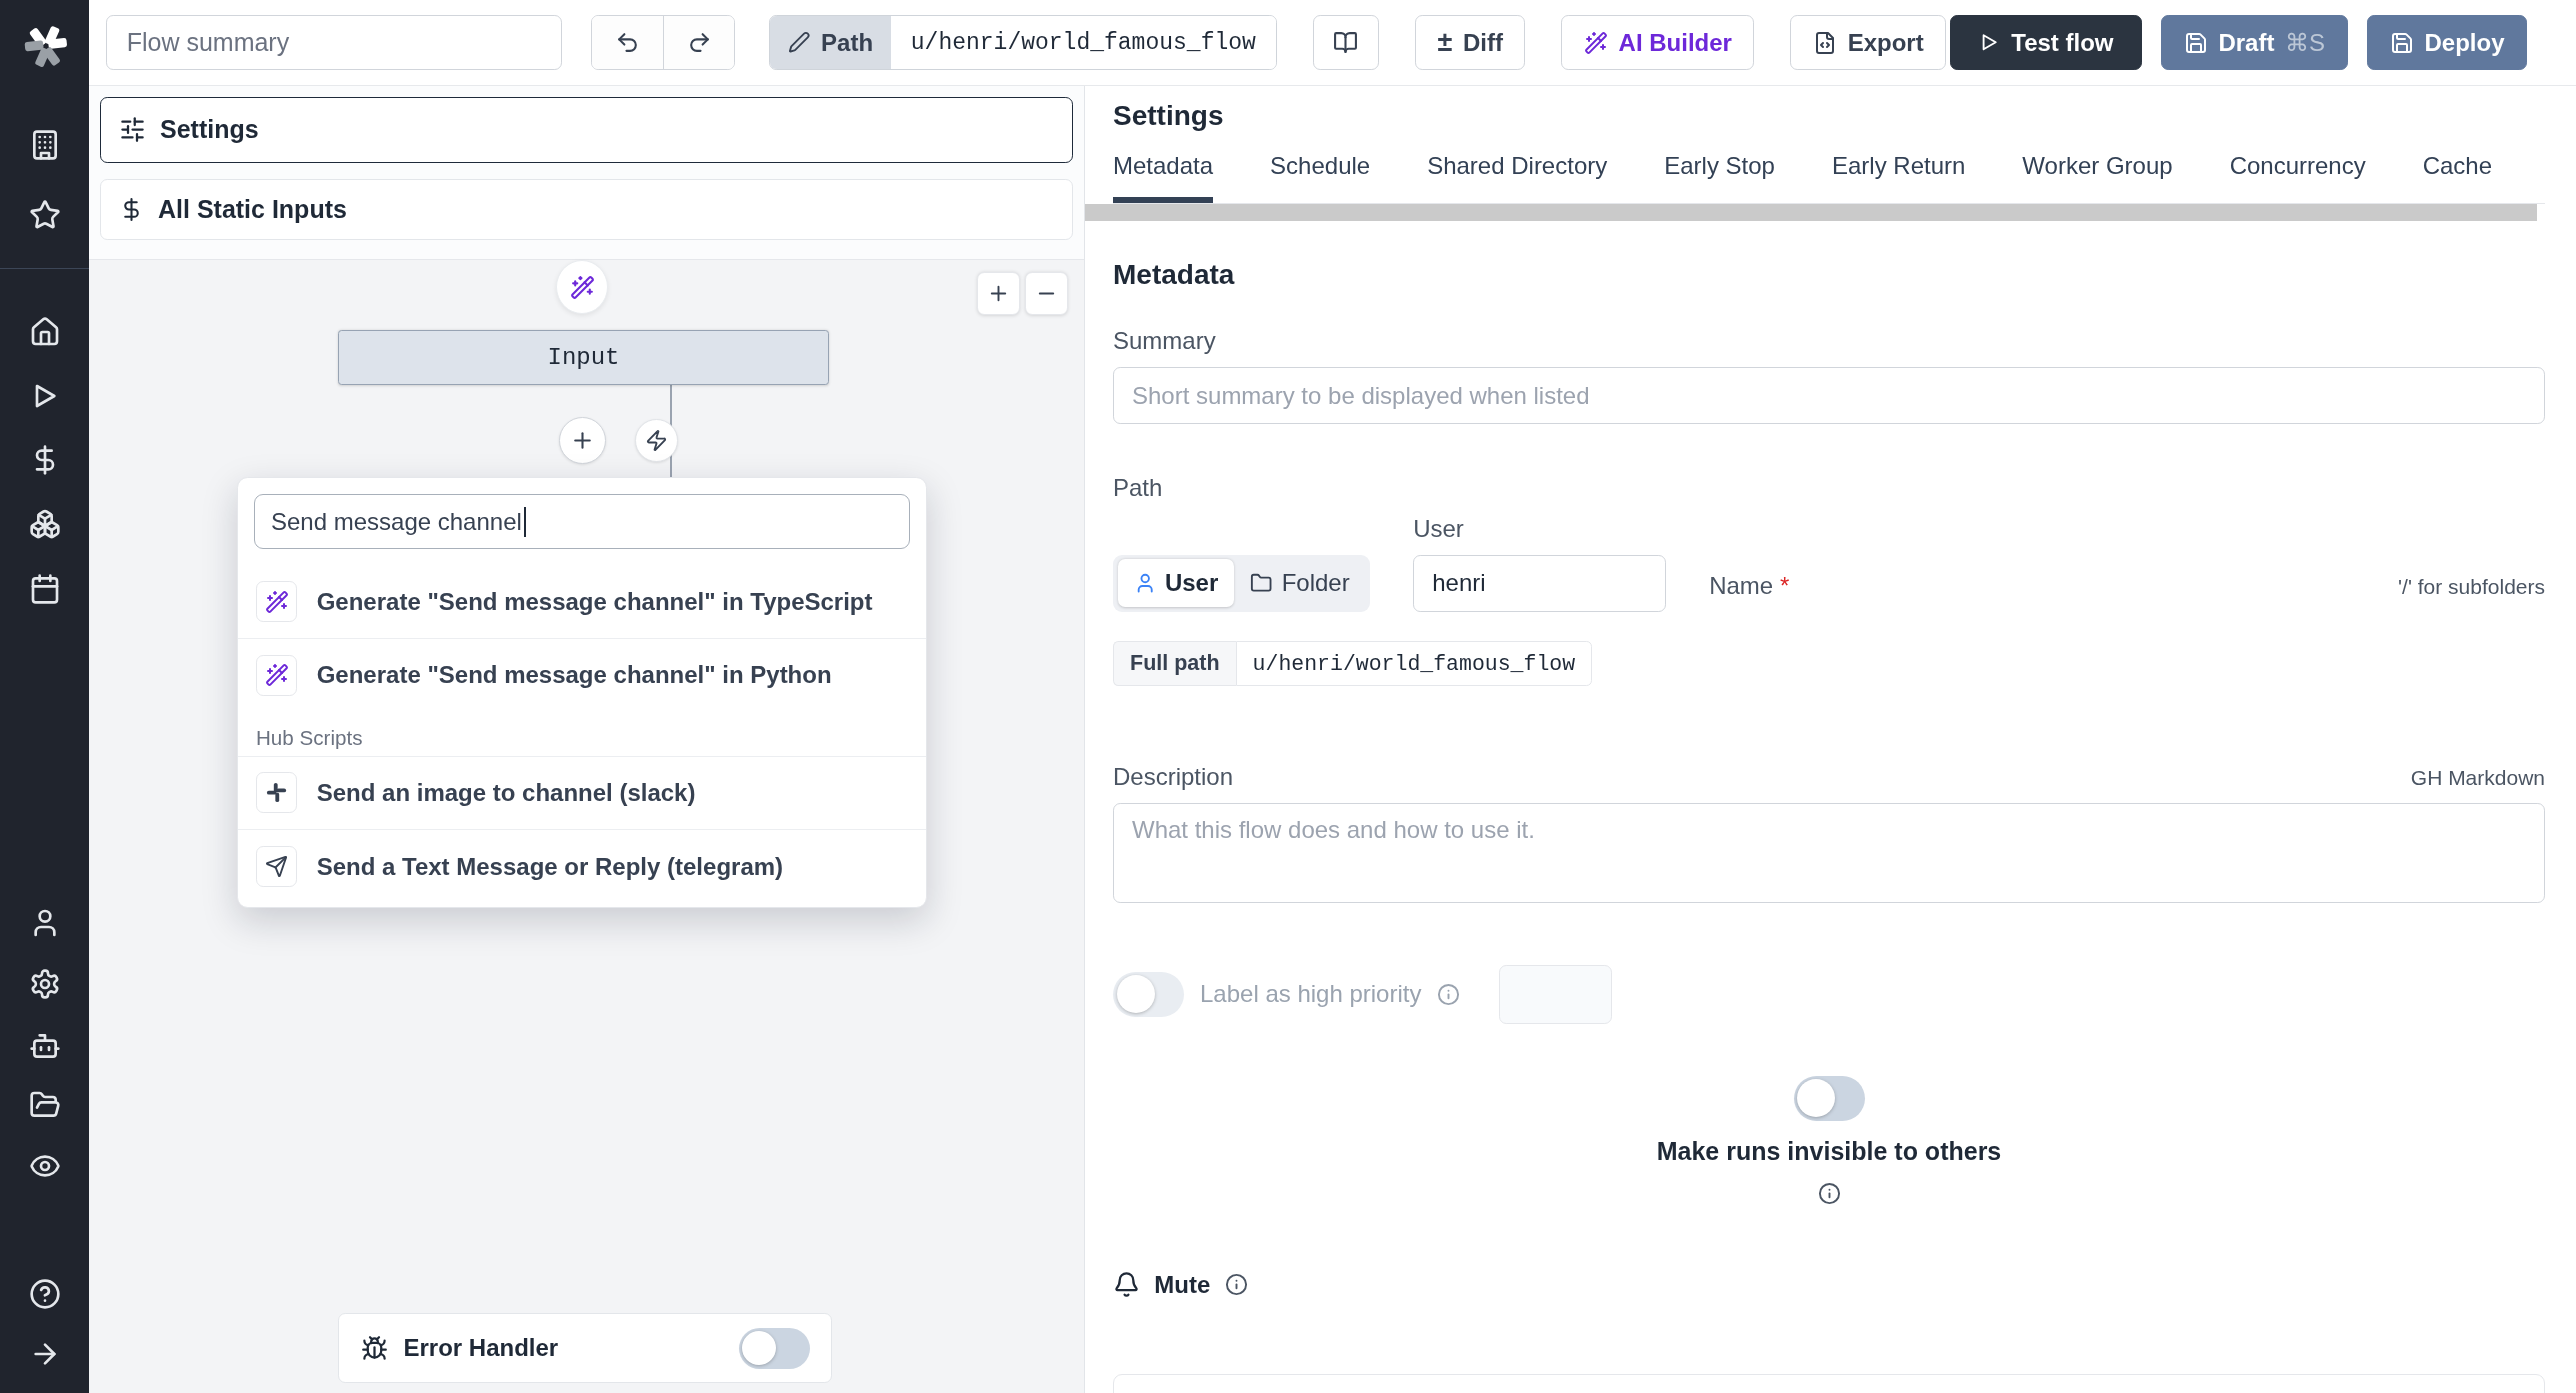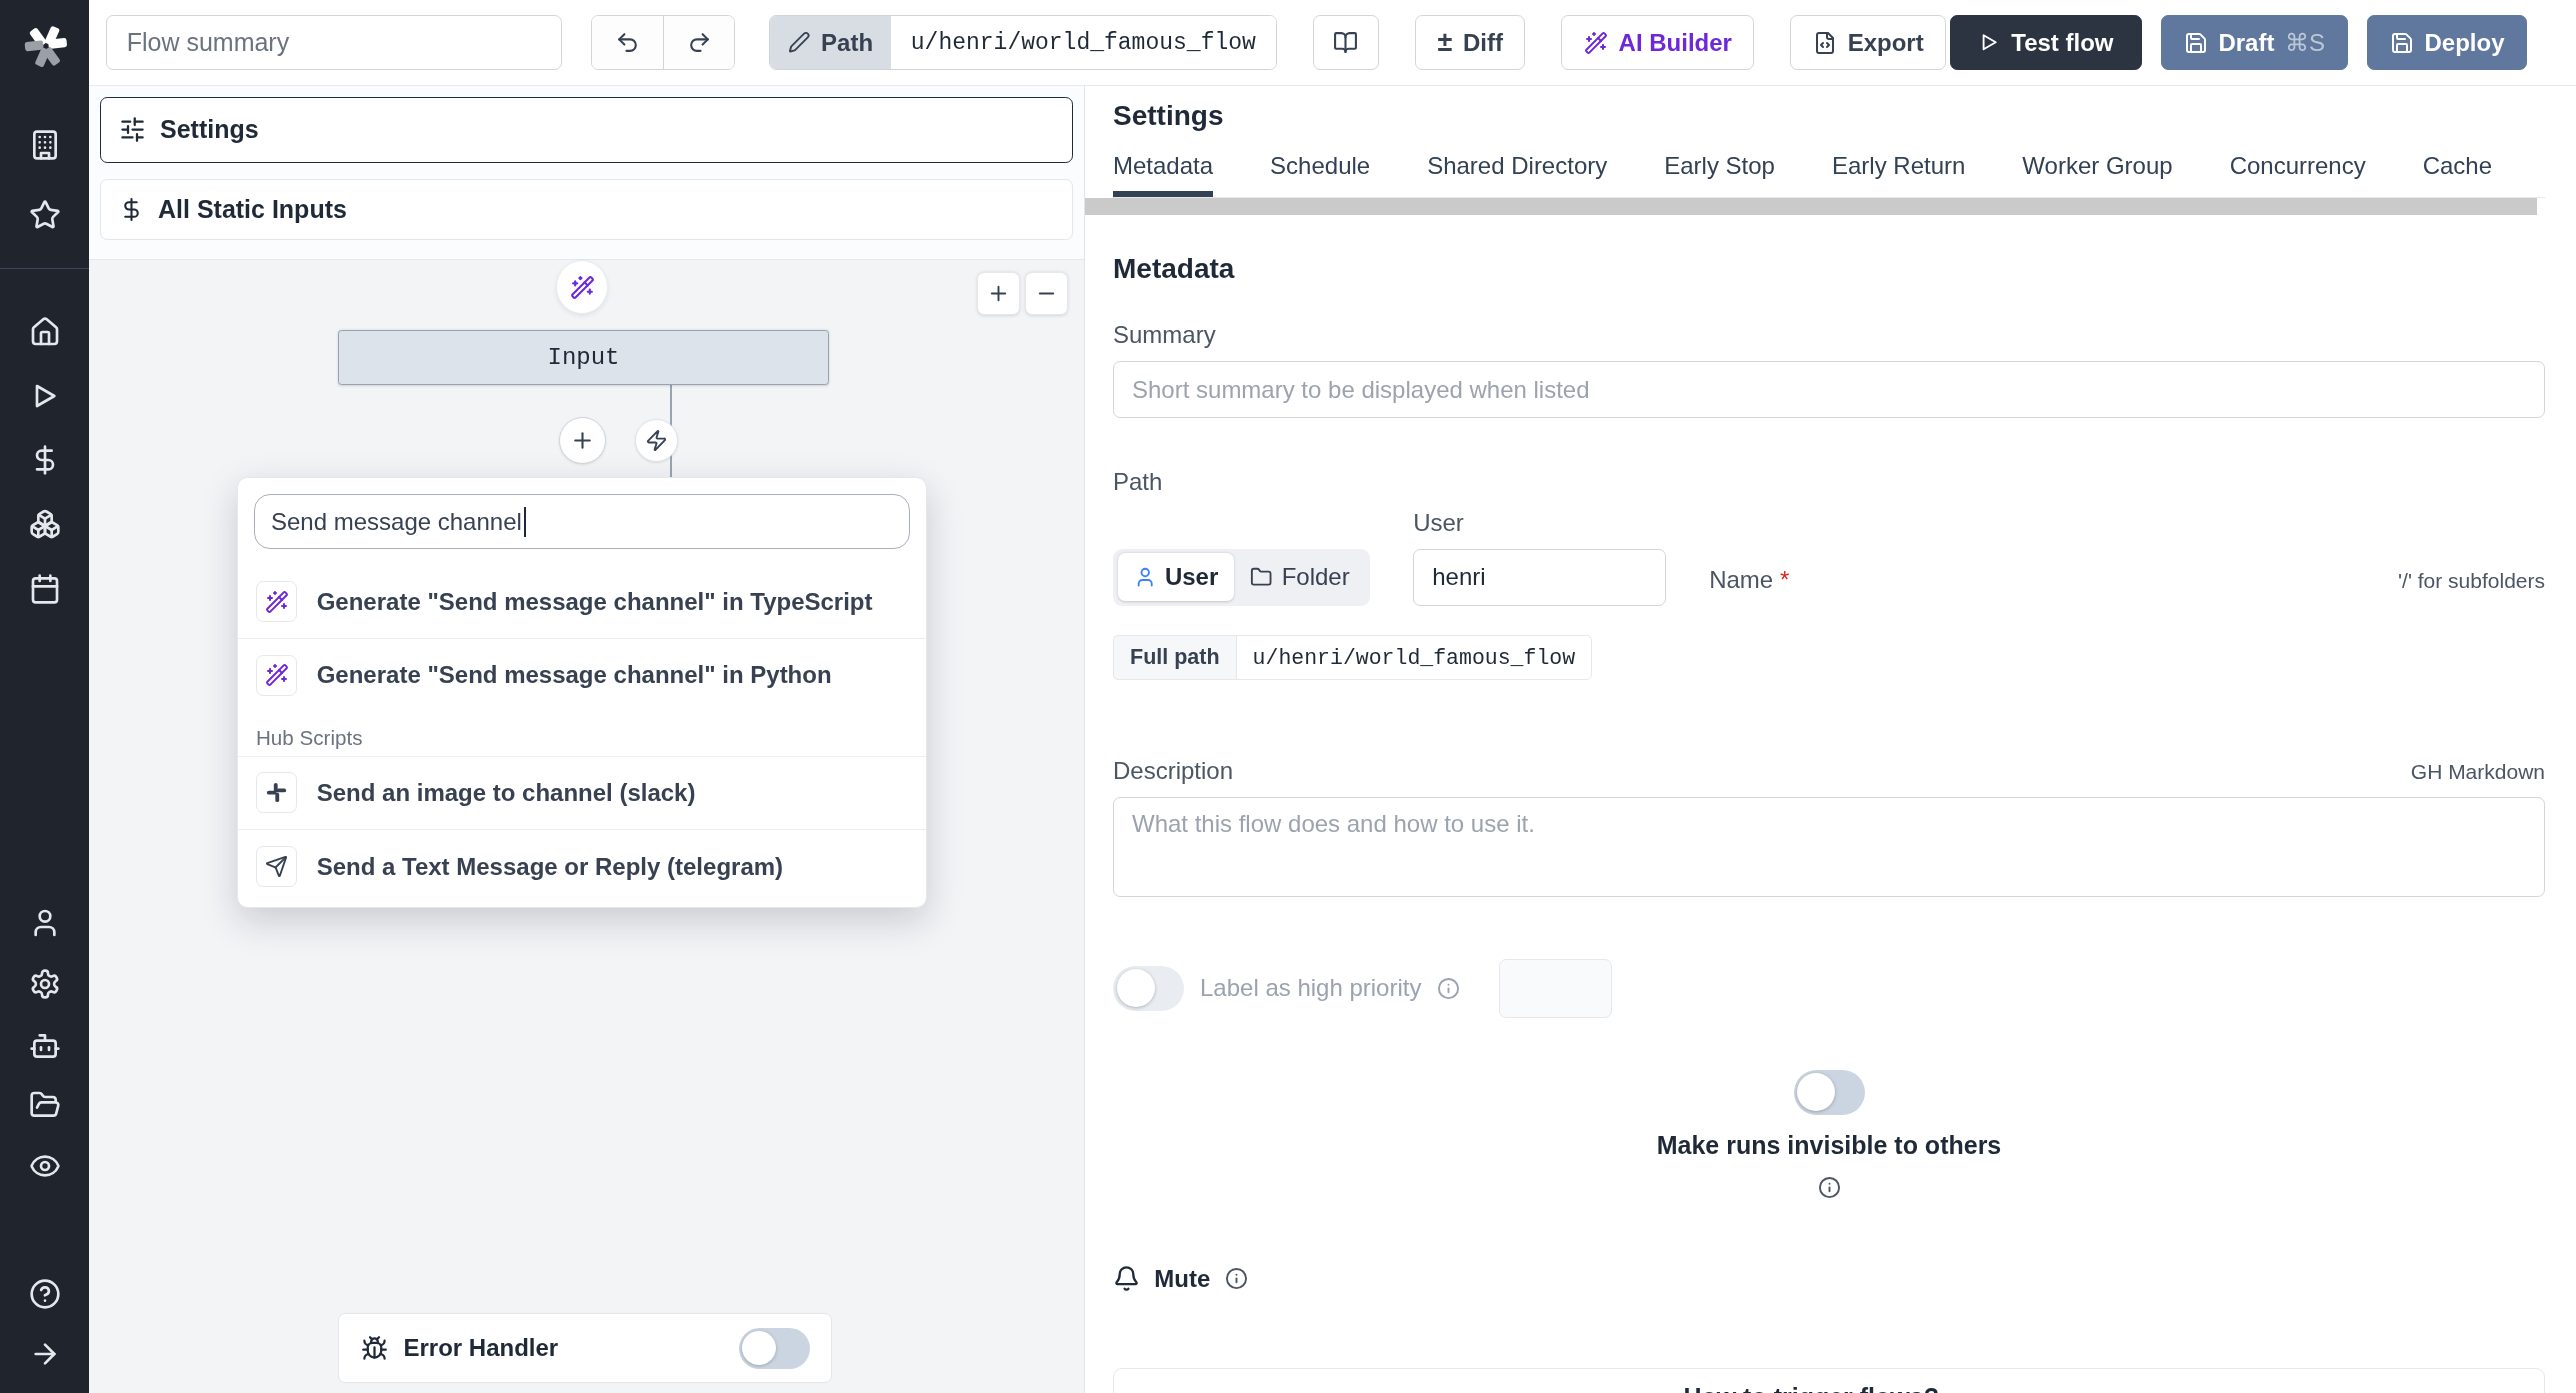--- a/index.html
+++ b/index.html
@@ -50,39 +50,39 @@
   #edge-line { position:absolute; left:581px; top:125px; width:1.8px; height:98px; background:#9aa3b0; }
   #magic-node { position:absolute; left:467px; top:0px; width:52px; height:54px; background:#fff; border:0.9px solid #e9ecef; border-radius:50%; display:flex; align-items:center; justify-content:center; color:#6d28d9; box-shadow:0 1.8px 5.4px rgba(0,0,0,.08); cursor:pointer; }
   #input-node { position:absolute; left:249px; top:70px; width:491px; height:55px; background:#dde3eb; border:0.9px solid #97a3b3; border-radius:3.6px; display:flex; align-items:center; justify-content:center; font-family:"Liberation Mono",monospace; font-size:24px; color:#1f2937; box-shadow:0 0.9px 2.7px rgba(0,0,0,.15); cursor:pointer; }
   #plus-node { position:absolute; left:470px; top:157px; width:47px; height:47px; border-radius:50%; background:#fff; border:0.9px solid #d1d5db; display:flex; align-items:center; justify-content:center; color:#374151; cursor:pointer; box-shadow:0 0.9px 2.7px rgba(0,0,0,.1); }
   #bolt-node { position:absolute; left:546px; top:159px; width:43px; height:43px; border-radius:50%; background:#fff; border:0.9px solid #e1e4e8; display:flex; align-items:center; justify-content:center; color:#374151; cursor:pointer; box-shadow:0 0.9px 2.7px rgba(0,0,0,.1); }
   .zoom-btn { position:absolute; top:11.6px; width:43px; height:43px; background:#fff; border:0.9px solid #e5e7eb; border-radius:7.2px; display:flex; align-items:center; justify-content:center; color:#374151; cursor:pointer; box-shadow:0 0.9px 3.6px rgba(0,0,0,.12); }
   #zoom-in { left:888px; } #zoom-out { left:936px; }
 
   
   #step-picker { position:absolute; left:148px; top:217px; width:690px; background:#fff; border:0.9px solid #e5e7eb; border-radius:10.7px; box-shadow:0 12.5px 36px rgba(15,23,42,.18); padding-bottom:3.6px; z-index:10; }
-  #step-search { margin:16px; height:55px; border:0.9px solid #a8b0ba; border-radius:16px; display:flex; align-items:center; padding:16px 16px; font-size:24px; color:#374151; cursor:text; }
+  #step-search { margin:16px; height:55px; border:0.9px solid #a8b0ba; border-radius:9px; display:flex; align-items:center; padding:16px 16px; font-size:24px; color:#374151; cursor:text; }
   .caret { display:inline-block; width:2.7px; height:30px; background:#1f2937; margin-left:1.8px; vertical-align:middle; }
   .pick-row { height:73px; display:flex; align-items:center; gap:19.7px; padding:0 18px; font-size:24px; font-weight:600; color:#374151; cursor:pointer; }
   .pick-row + .pick-row, .pick-row + .sep { border-top:0; }
   .sep { height:0.9px; background:#eceef1; }
   .pick-icn-box { width:41px; height:41px; border:0.9px solid #e5e7eb; border-radius:7.2px; display:flex; align-items:center; justify-content:center; background:#fff; }
   .pick-icn-box .icn { width:24px; height:24px; }
   .purple { color:#6d28d9; }
   #hub-label { padding:14.3px 18px 5.4px; font-size:20.6px; color:#6b7280; }
 
   
   #error-handler { position:absolute; left:249px; top:1053px; width:494px; height:70px; background:#fff; border:0.9px solid #e3e6ea; border-radius:7.2px; display:flex; align-items:center; gap:16px; padding:0 21.5px; }
   #error-handler .lbl { font-weight:700; font-size:24px; color:#1f2937; }
 
   
   #settings-panel { position:absolute; left:1084px; top:86px; right:0; bottom:0; background:#fff; border-left:0.9px solid #e2e5e9; padding:14.3px 31px 0 28px; overflow:hidden; }
   #sp-title { font-size:28px; font-weight:700; color:#1f2937; }
   #tabs { display:flex; gap:57px; margin-top:19.7px; border-bottom:0.9px solid #e5e7eb; white-space:nowrap; overflow:hidden; }
-  .tab { font-size:24px; color:#334155; padding-bottom:17px; cursor:pointer; flex:none; }
+  .tab { font-size:24px; color:#334155; padding-bottom:23px; cursor:pointer; flex:none; }
   .tab.active { border-bottom:6.3px solid #334155; padding-bottom:10.7px; }
   #tab-scrollbar { height:17px; background:#cacaca; margin-left:-28px; width:1452px; cursor:pointer; }
   #meta-heading { margin-top:38px; font-size:28px; font-weight:700; color:#1f2937; }
   .field-label { font-size:24px; color:#4b5563; }
   #summary-label { margin-top:36px; }
   .text-input { width:100%; height:57px; border:0.9px solid #d1d5db; border-radius:7.2px; font-size:24px; color:#1f2937; padding:0 18px; font-family:"Liberation Sans",sans-serif; background:#fff; }
   .text-input::placeholder { color:#9ca3af; }
   #summary-input { margin-top:12.5px; }
   #path-label { margin-top:50px; }
   #path-row { margin-top:12.5px; display:flex; align-items:flex-end; gap:43px; }

